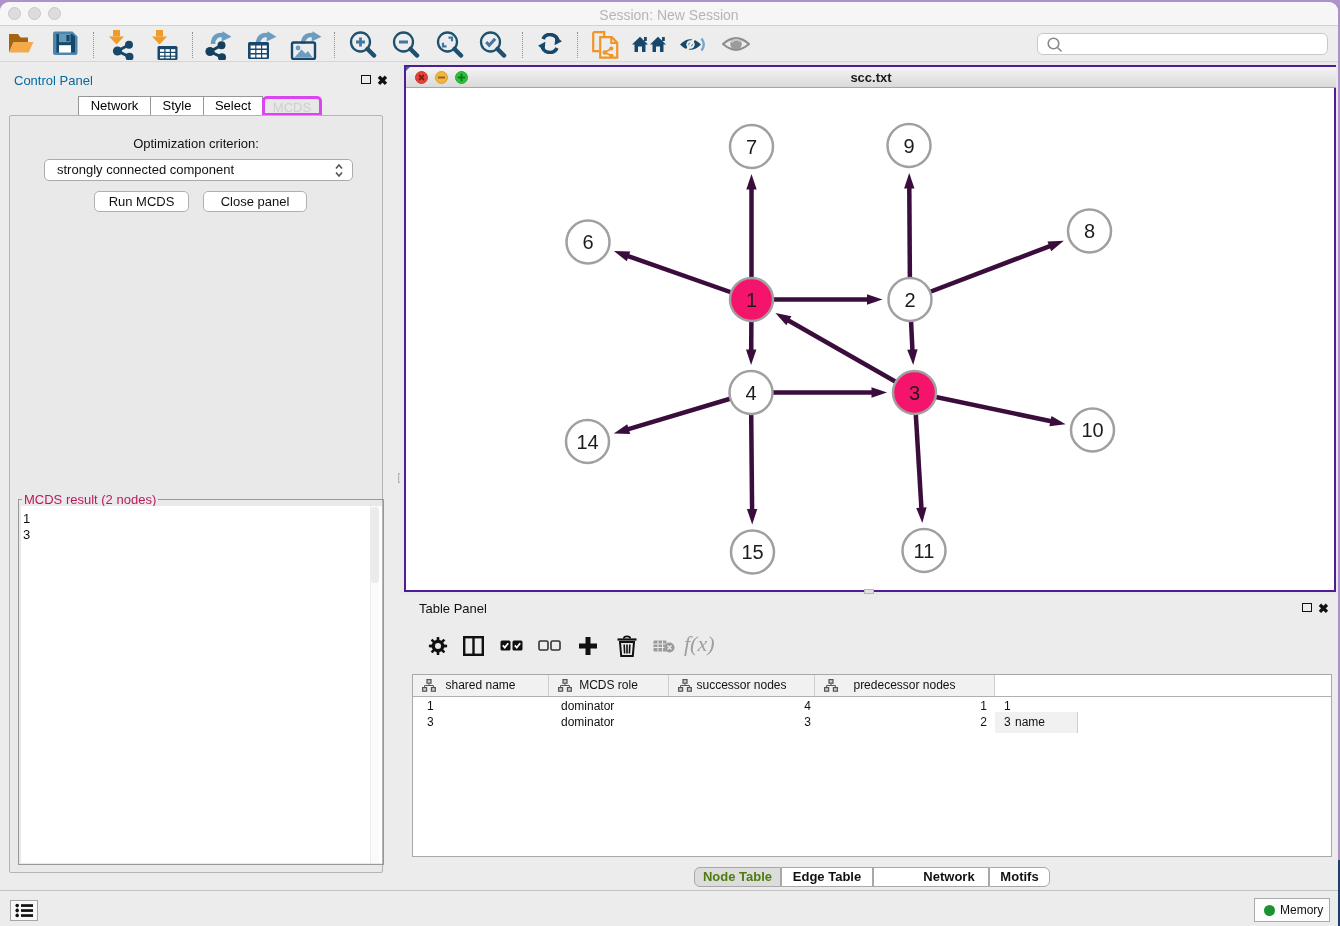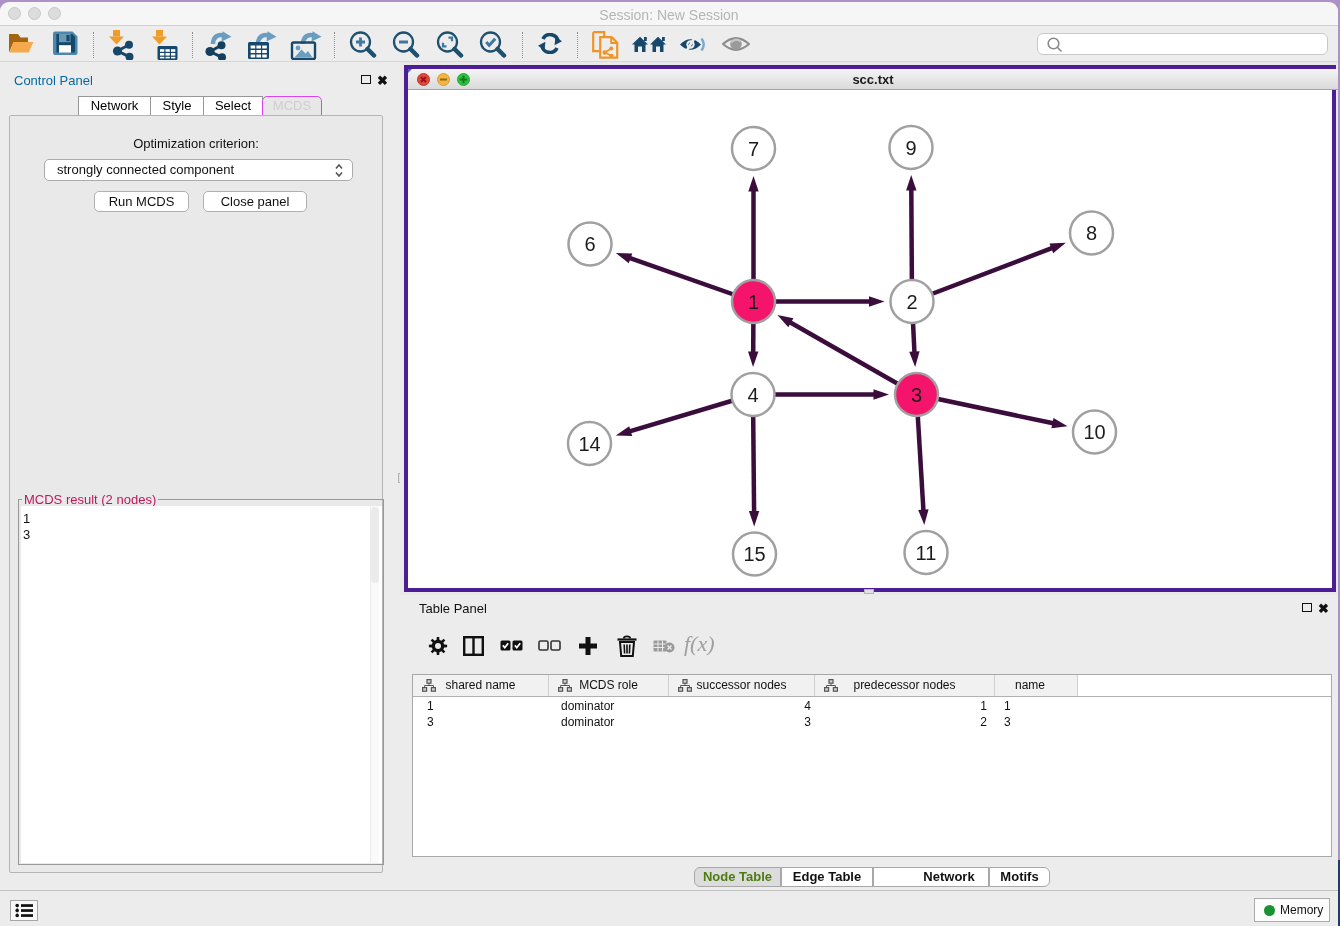--- a/index.html
+++ b/index.html
@@ -16,37 +16,37 @@
 #toolbar { position:absolute; left:0; top:25px; width:1338px; height:35px; background:#ededed; border-bottom:1px solid #d6d6d6; }
 .ti { position:absolute; top:3px; }
 .sep { position:absolute; top:5px; height:26px; width:0; border-left:1px dotted #8f8f8f; }
 #searchbox { position:absolute; left:1037px; top:6px; width:291px; height:22px; background:#fff; border:1px solid #c9c9c9; border-radius:6px; }
 
 #leftcol { position:absolute; left:0; top:60px; width:400px; height:830px; background:#ececec; }
 #cp-title { position:absolute; left:14px; top:11px; font-size:13px; color:#0369a1; }
 .flbtn { position:absolute; width:10px; height:9px; border:1.5px solid #111; background:transparent; }
 .xbtn { position:absolute; font-size:13px; font-weight:bold; color:#111; line-height:13px; }
 .tab { position:absolute; top:34px; height:20px; background:#fff; border:1px solid #979797; font-size:13px; color:#000; text-align:center; line-height:18px; }
-.tabsel { background:#e7e7e7; color:#cfcfcf; border:1px solid #d946ef; border-radius:5px 5px 0 0; }
+.tabsel { background:#e7e7e7; color:#cfcfcf; border:3px solid #d946ef; border-radius:5px 5px 0 0; }
 #cp-box { position:absolute; left:9px; top:53px; width:374px; height:758px; background:#e9e9e9; border:1px solid #b4b4b4; border-radius:2px; }
 #optlabel { position:absolute; left:0; top:20px; width:100%; text-align:center; font-size:13px; color:#111; }
 #combo { position:absolute; left:34px; top:43px; width:309px; height:22px; background:#fff; border:1px solid #ababab; border-radius:5px; font-size:13px; color:#111; line-height:20px; padding-left:12px; }
 .btn { position:absolute; top:75px; height:21px; background:#fff; border:1px solid #b0b0b0; border-radius:5px; font-size:13px; color:#111; text-align:center; line-height:19px; }
 #fieldset { position:absolute; left:8px; top:383px; width:366px; height:366px; border:1px solid #989898; }
 #legend { position:absolute; left:3px; top:-8px; background:#e9e9e9; padding:0 2px; font-size:13px; color:#be185d; }
 #resultarea { position:absolute; left:2px; top:6px; width:361px; height:357px; background:#fff; font-size:13px; color:#111; padding:5px 0 0 2px; line-height:16px; }
 #res-scroll { position:absolute; right:3px; top:0px; width:9px; height:357px; background:#fafafa; border-left:1px solid #ececec; }
 #res-thumb { position:absolute; right:0px; top:1px; width:8px; height:76px; background:#ebebeb; border-radius:4px; }
 
 #status { position:absolute; left:0; top:888px; width:1338px; height:38px; background:#ececec; border-top:1px solid #c2c2c2; }
 #listbtn { position:absolute; left:10px; top:9px; width:28px; height:21px; background:#f8f8f8; border:1px solid #a5a5a5; }
 #membtn { position:absolute; left:1254px; top:7px; width:76px; height:24px; background:#fdfdfd; border:1px solid #ababab; font-size:12px; color:#111; }
 #memdot { position:absolute; left:9px; top:6px; width:11px; height:11px; border-radius:50%; background:#1b9133; }
 
-#frame { position:absolute; left:4px; top:3px; width:932px; height:527px; background:#fff; border:4px solid #4c1d95; }
+#frame { position:absolute; left:4px; top:3px; width:932px; height:527px; background:#fff; border:2px solid #4c1d95; }
 #frame-tb { position:absolute; left:0; top:0; width:930px; height:21px; background:linear-gradient(#f4f4f4,#dadada); border-bottom:1px solid #a6a6a6; }
 .tfl { position:absolute; top:4px; width:13px; height:13px; border-radius:50%; } .tfl svg { display:block; }
 #frame-title { position:absolute; left:0; top:3px; width:100%; text-align:center; font-size:13px; font-weight:bold; color:#1a1a1a; }
 
 #tablepanel { position:absolute; left:0px; top:533px; width:938px; height:295px; background:#ececec; }
 #tp-title { position:absolute; left:19px; top:6px; font-size:13px; color:#111; }
 #tp-toolbar { position:absolute; left:12px; top:30px; width:914px; height:40px; }
 #tbl { position:absolute; left:12px; top:79px; width:920px; height:183px; background:#fff; border:1px solid #a8a8a8; }
 #tbl-head { position:absolute; left:0; top:0; width:918px; height:22px; background:#fff; border-bottom:1px solid #b0b0b0; }
 .th { position:absolute; top:0; height:21px; background:#f1f1f1; border-right:1px solid #cfcfcf; font-size:12px; color:#111; text-align:center; line-height:21px; }
@@ -394,21 +394,21 @@
                 <path d="M7,4.5 v2 M2.6,8.5 v-2 h8.8 v2" stroke="#555" fill="none"></path>
               </svg>successor nodes</div>
           <div class="th" style="left:402px; width:180px;"><svg class="treeic" style="left:9px;" width="14" height="13" viewBox="0 0 14 13">
                 <g fill="#cfcfcf" stroke="#555" stroke-width="1.2">
                   <rect x="5" y="0.6" width="4" height="3.6"></rect>
                   <rect x="0.6" y="8.6" width="4" height="3.6"></rect>
                   <rect x="9.4" y="8.6" width="4" height="3.6"></rect>
                 </g>
                 <path d="M7,4.5 v2 M2.6,8.5 v-2 h8.8 v2" stroke="#555" fill="none"></path>
               </svg>predecessor nodes</div>
-          <div class="th" style="left:582px; width:83px; text-indent:-12px;">name</div>
+          <div class="th" style="left:582px; width:83px; text-indent:-12px;margin-top:37px;">name</div>
         </div>
         <div class="td" style="left:14px; top:24px;">1</div>
         <div class="td" style="left:148px; top:24px;">dominator</div>
         <div class="td" style="left:256px; top:24px; width:142px; text-align:right;">4</div>
         <div class="td" style="left:402px; top:24px; width:172px; text-align:right;">1</div>
         <div class="td" style="left:591px; top:24px;">1</div>
         <div class="td" style="left:14px; top:40px;">3</div>
         <div class="td" style="left:148px; top:40px;">dominator</div>
         <div class="td" style="left:256px; top:40px; width:142px; text-align:right;">3</div>
         <div class="td" style="left:402px; top:40px; width:172px; text-align:right;">2</div>

